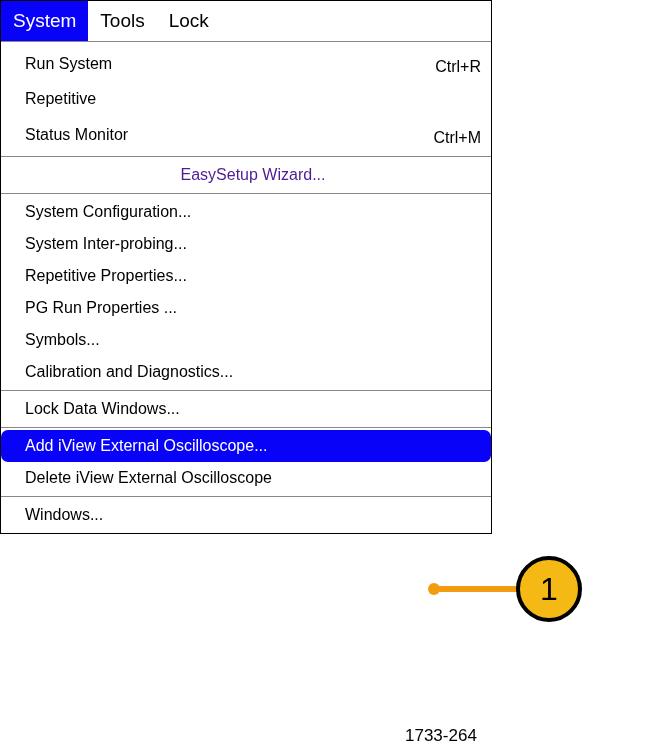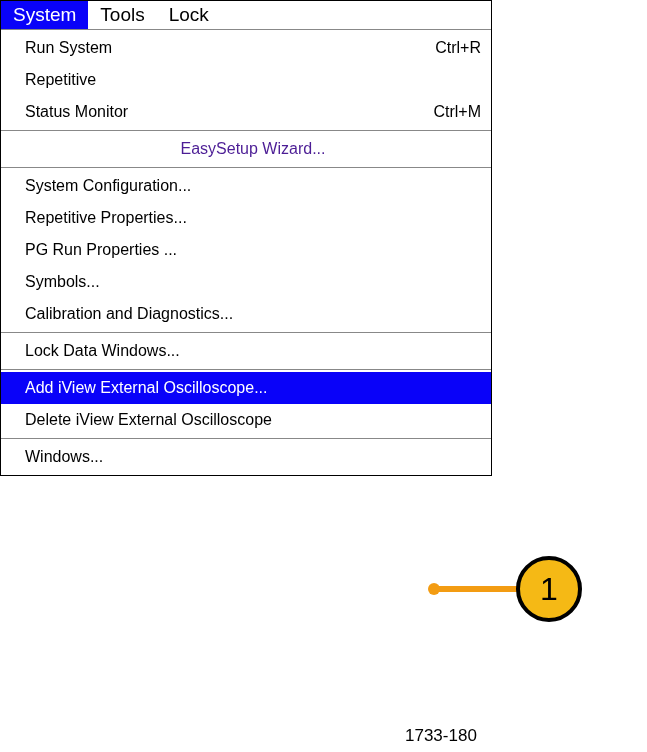--- a/index.html
+++ b/index.html
@@ -16,21 +16,21 @@
       width: 492px;
       background: #fff;
       position: relative;
     }
     .menubar {
       display: flex;
       background: #fff;
       border-bottom: 1px solid #888;
     }
     .menubar-item {
-      padding: 3px 12px;
+      padding: 9px 12px;
       cursor: default;
       font-size: 19px;
     }
     .menubar-item.active {
       background: #0902f9;
       color: #fff;
     }
     .menu-dropdown {
       background: #fff;
     }
@@ -48,24 +48,26 @@
       font-size: 16px;
       line-height: 1.5;
     }
     .menu-row.disabled {
       color: #4c1d95;
       justify-content: center;
     }
     .menu-row.highlighted {
       background: #0902f9;
       color: #fff;
+      border-radius: 7px;
     }
     .shortcut {
       margin-left: auto;
       padding-left: 40px;
+      margin-top: 7px;
     }
     .image-id {
       position: absolute;
       top: 726px;
       left: 405px;
       font-size: 17px;
       color: #000;
     }
     .callout-line {
       position: absolute;
@@ -133,20 +135,23 @@
       <div class="menu-row disabled">
         <span>EasySetup Wizard...</span>
       </div>
     </div>
 
     <div class="menu-section">
       <div class="menu-row">
         <span>System Configuration...</span>
       </div>
       <div class="menu-row">
+        <span>System Inter-probing...</span>
+      </div>
+      <div class="menu-row">
         <span>Repetitive Properties...</span>
       </div>
       <div class="menu-row">
         <span>PG Run Properties ...</span>
       </div>
       <div class="menu-row">
         <span>Symbols...</span>
       </div>
       <div class="menu-row">
         <span>Calibration and Diagnostics...</span>
@@ -176,13 +181,13 @@
 
   </div>
 </div>
 
 <div class="callout-dot"></div>
 <div class="callout-line"></div>
 <div class="callout-circle">
   <span>1</span>
 </div>
 
-<div class="image-id">1733-180</div>
+<div class="image-id">1733-264</div>
 
 </body></html>

